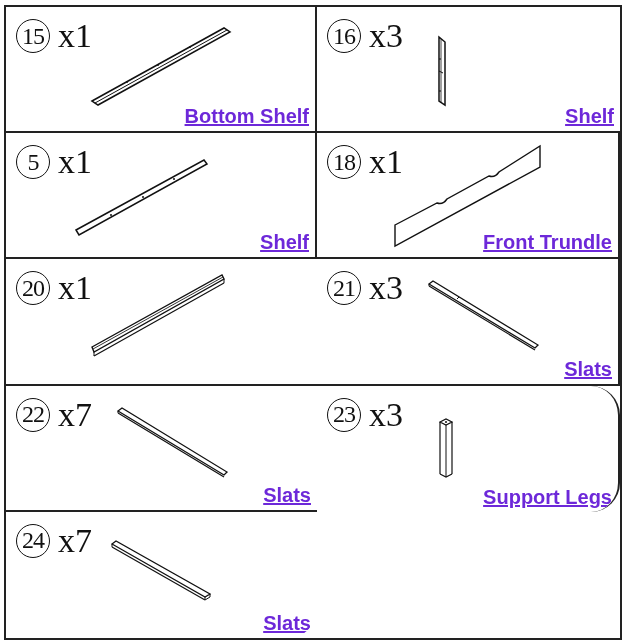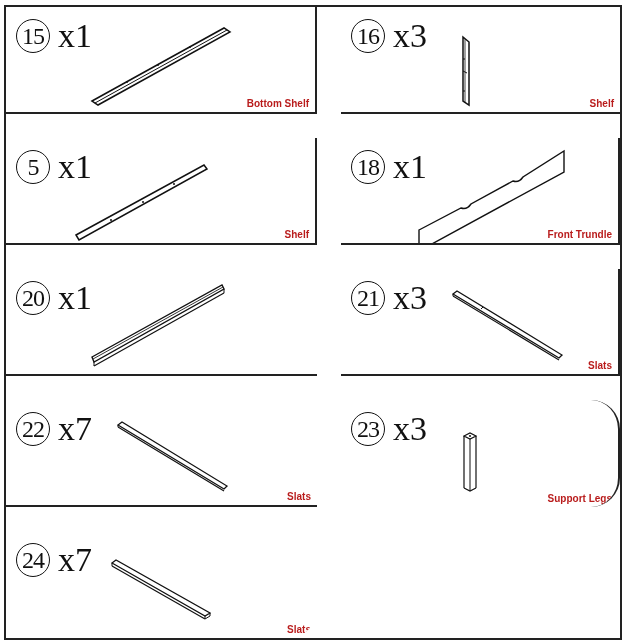--- a/index.html
+++ b/index.html
@@ -1,40 +1,40 @@
 <!DOCTYPE html>
 <html><head>
 <meta charset="utf-8">
 <style>
   html, body { margin:0; padding:0; background:#ffffff; }
   body { width:626px; height:644px; position:relative; overflow:hidden; }
   .grid {
     position:absolute; left:4px; top:5px; width:618px; height:635px;
     border:2px solid #222; box-sizing:border-box;
-    display:grid; grid-template-columns: 311px 1fr; grid-template-rows: repeat(5, 1fr); gap: 24px;
+    display:grid; grid-template-columns: 311px 1fr; grid-template-rows: repeat(5, 1fr);
   }
   .cell {
     position:relative; border-right:2px solid #222; border-bottom:2px solid #222;
     box-sizing:border-box; overflow:hidden; background:#fff;
   }
   .cell.right { border-right:none; }
   .cell.last { border-bottom:none;border-radius:29px; }
   .part-id {
     position:absolute; left:10px; top:10px; display:flex; align-items:center;
     font-family:"Liberation Serif", serif; font-size:27px; color:#111;
   }
   .circle {
     width:34px; height:34px; border:1.5px solid #111; border-radius:50%;
     display:flex; align-items:center; justify-content:center; box-sizing:border-box;
     font-size:24px; letter-spacing:-1px; margin-right:8px;
   }
   .qty { font-size:34px; }
   .label {
     position:absolute; right:6px; bottom:3px;
-    font-family:"Liberation Sans", sans-serif; font-weight:bold; font-size:10px; color:#b91c1c;
+    font-family:"Liberation Sans", sans-serif; font-weight:bold; font-size:20px; color:#6d28d9;text-decoration:underline;
   }
   svg.drawing { position:absolute; left:0; top:0; }
 </style>
 </head>
 <body>
 
 <div class="grid">
 
   <div class="cell">
     <svg class="drawing" width="311" height="125">

